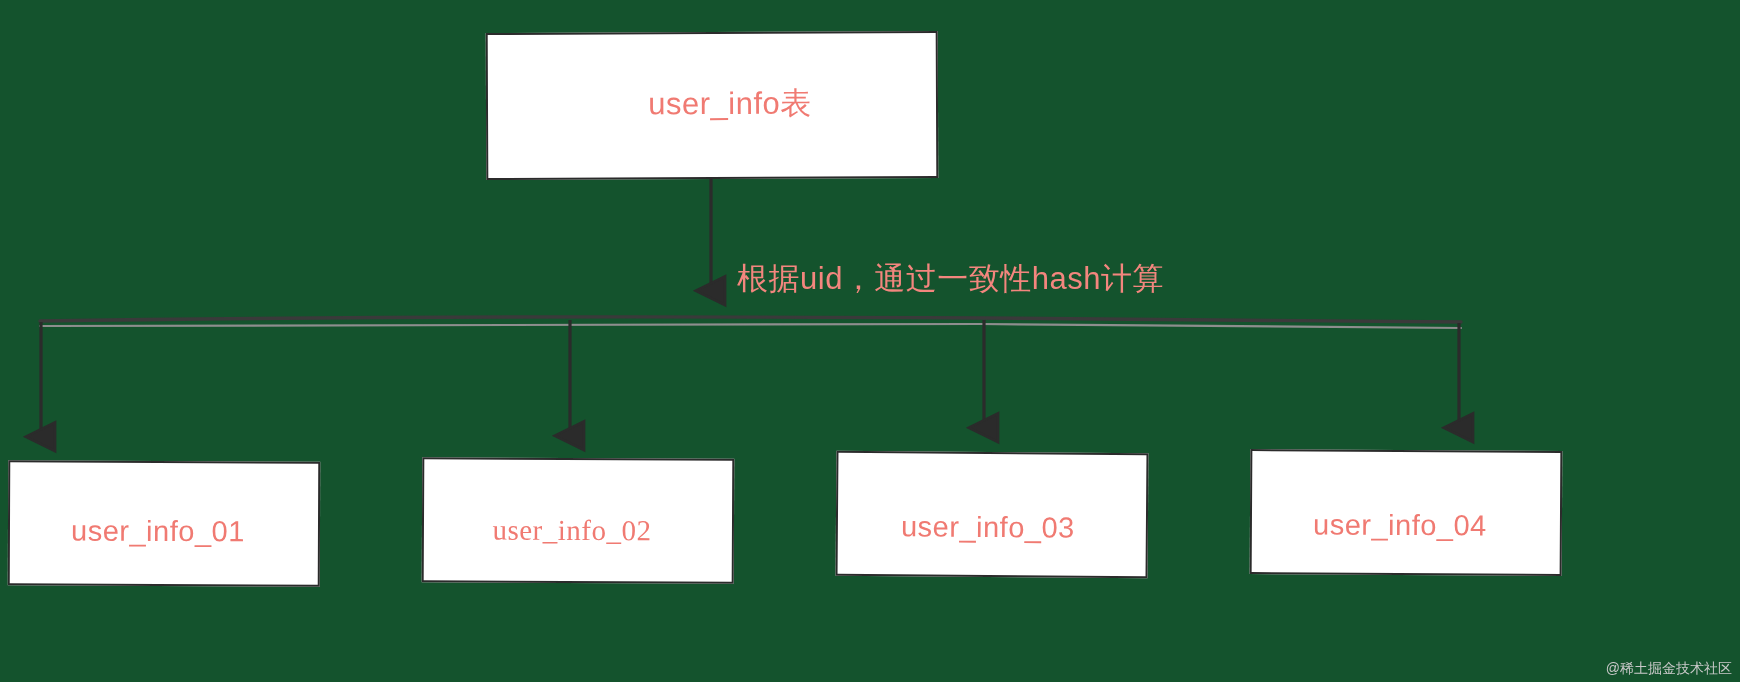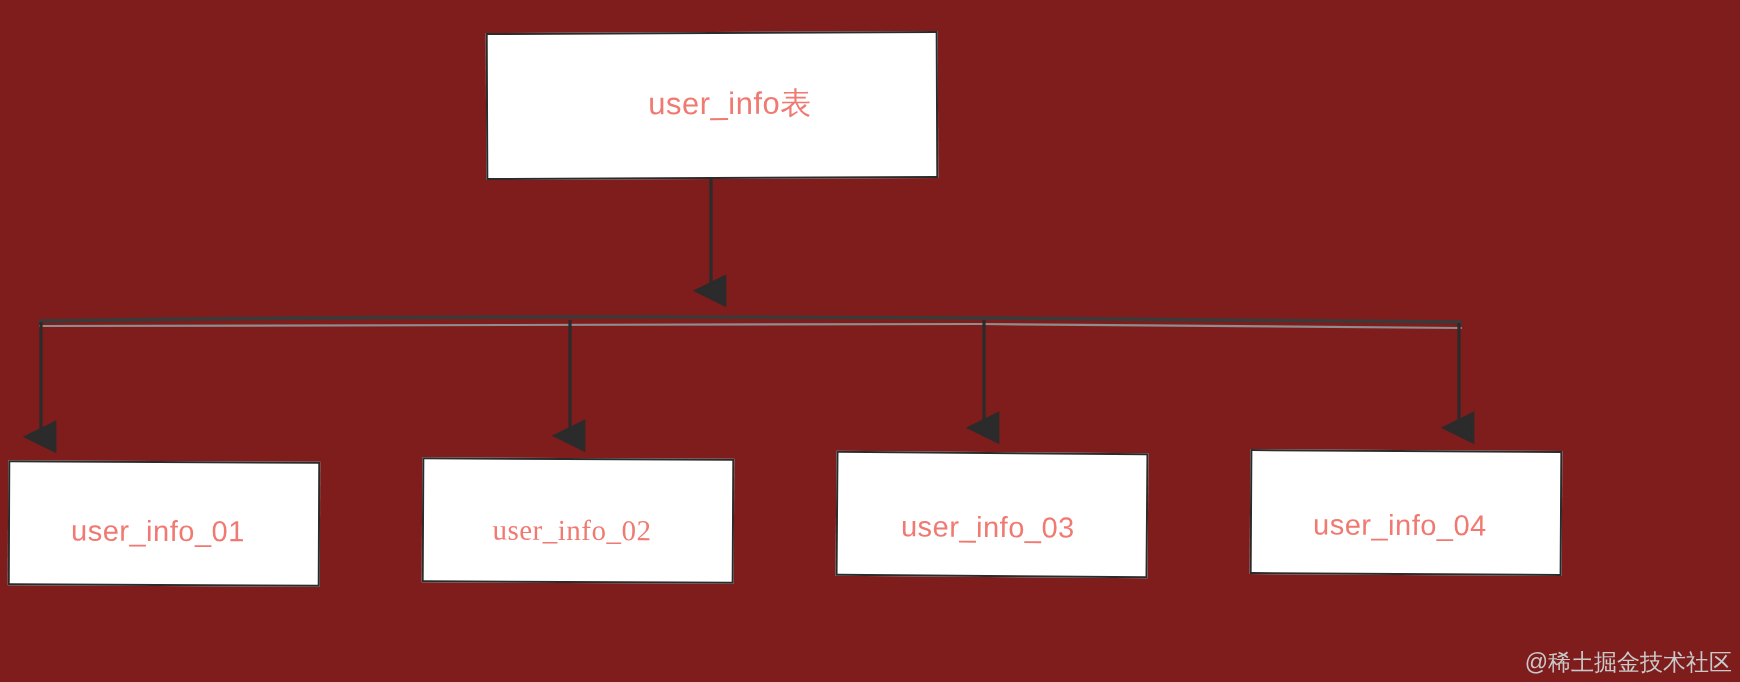--- a/index.html
+++ b/index.html
@@ -7,21 +7,21 @@
     padding: 0;
     background: #ffffff;
   }
   body {
     font-family: "Liberation Sans", sans-serif;
   }
   #canvas {
     position: relative;
     width: 1740px;
     height: 682px;
-    background: #7f1d1d;
+    background: #14532d;
     overflow: hidden;
   }
   #wires {
     position: absolute;
     left: 0;
     top: 0;
     width: 1740px;
     height: 682px;
     pointer-events: none;
   }
@@ -75,21 +75,21 @@
     font-size: 31px;
     font-family: "Liberation Sans", sans-serif;
     white-space: nowrap;
     letter-spacing: 0.5px;
   }
   #watermark {
     position: absolute;
     right: 8px;
     bottom: 4px;
     color: #c9c9c9;
-    font-size: 23px;
+    font-size: 14px;
     font-family: "Liberation Sans", sans-serif;
     white-space: nowrap;
   }
 </style>
 </head>
 <body>
 
 <div id="canvas">
 
   <svg id="wires" viewBox="0 0 1740 682" xmlns="http://www.w3.org/2000/svg">
@@ -107,20 +107,21 @@
     <path d="M41,322 L41,437" stroke="#2b2b2b" stroke-width="3.2" fill="none" marker-end="url(#arrowhead)"></path>
     <path d="M570,320 L570,436" stroke="#2b2b2b" stroke-width="3.2" fill="none" marker-end="url(#arrowhead)"></path>
     <path d="M984,320 L984,428" stroke="#2b2b2b" stroke-width="3.2" fill="none" marker-end="url(#arrowhead)"></path>
     <path d="M1459,323 L1459,428" stroke="#2b2b2b" stroke-width="3.2" fill="none" marker-end="url(#arrowhead)"></path>
   </svg>
 
   <div class="node-box" id="root-box">
     <span class="node-label">user_info表</span>
   </div>
 
+  <div id="branch-annotation">根据uid，通过一致性hash计算</div>
 
   <div class="node-box leaf-box" id="leaf-box-0">
     <span class="node-label">user_info_01</span>
   </div>
 
   <div class="node-box leaf-box" id="leaf-box-1">
     <span class="node-label">user_info_02</span>
   </div>
 
   <div class="node-box leaf-box" id="leaf-box-2">

